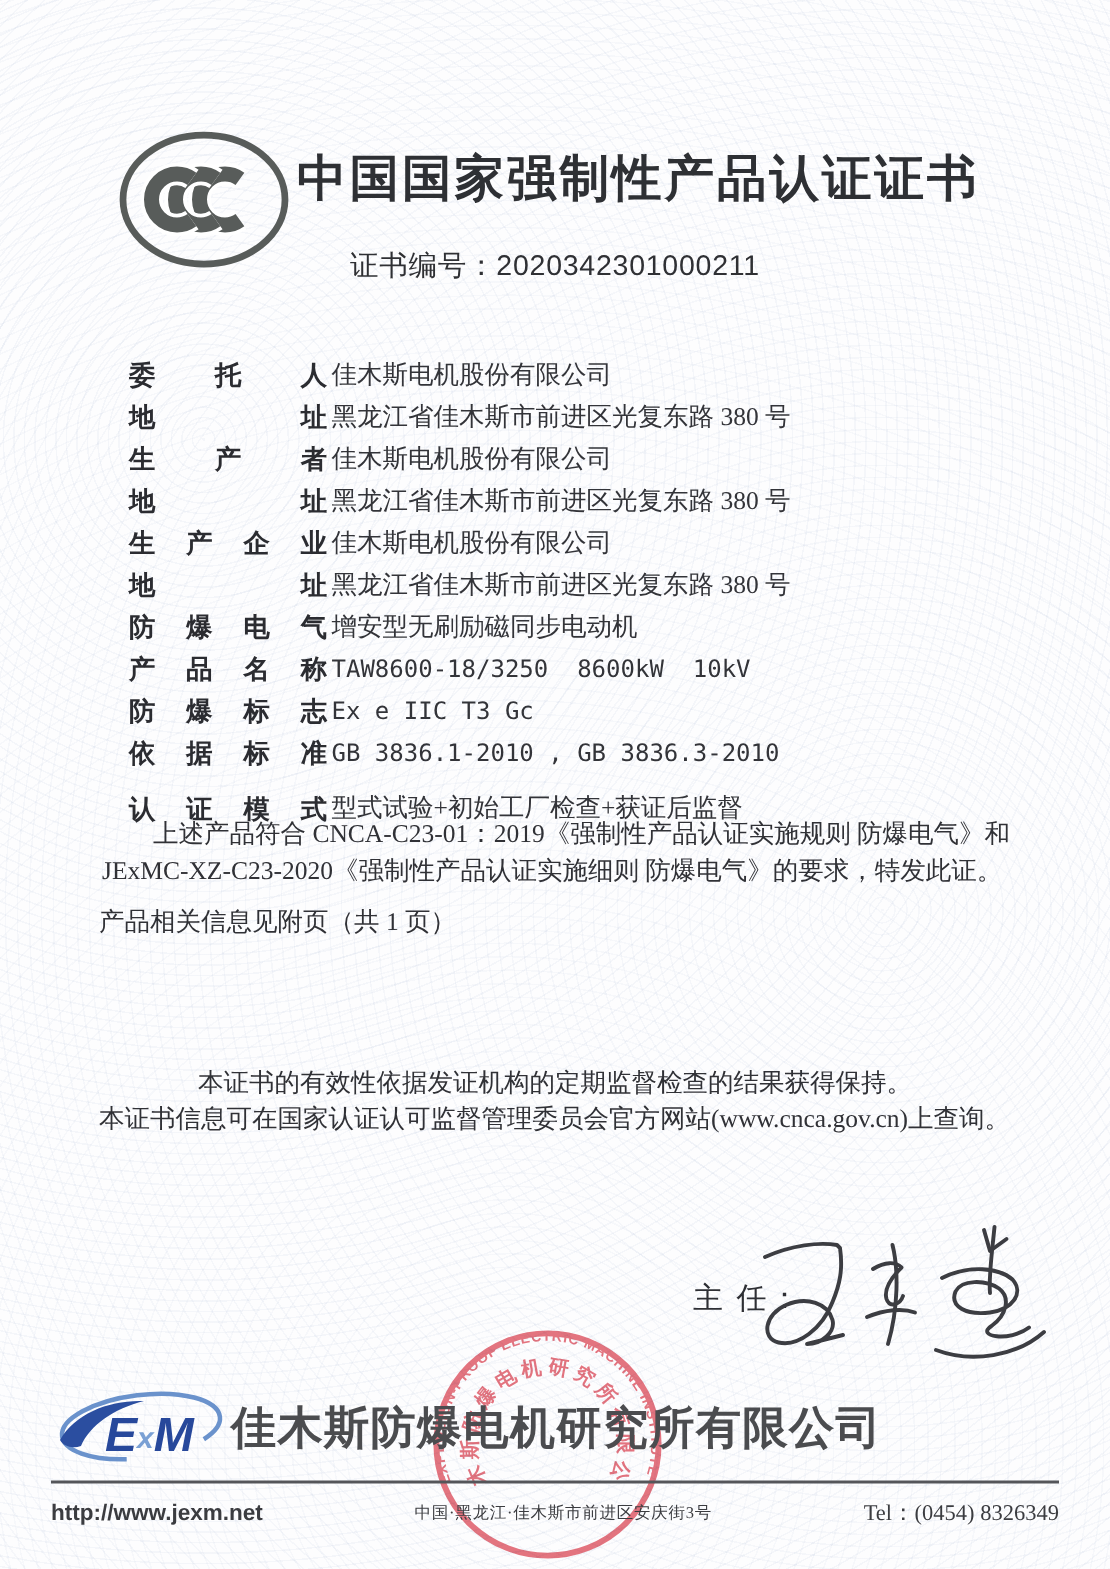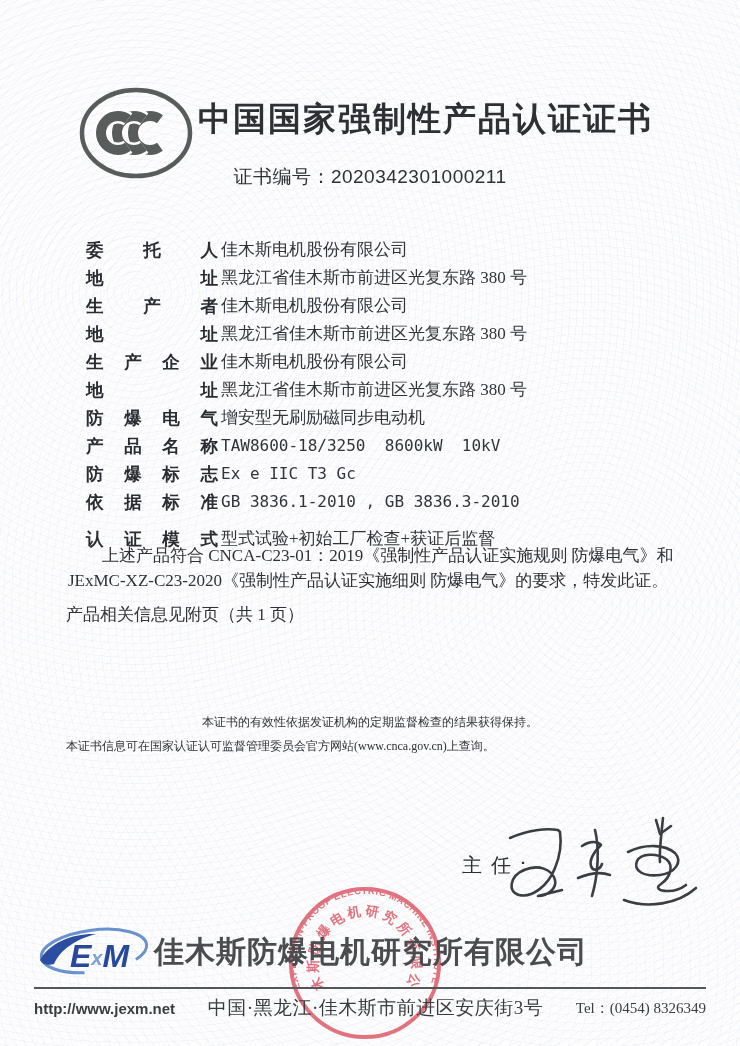--- a/index.html
+++ b/index.html
@@ -37,41 +37,41 @@
   .field-value{margin-left:3px;white-space:pre;color:#333439;}
   .field-value.mono{font-family:"DejaVu Sans Mono","Liberation Mono",monospace;font-size:16px;}
   .statement{
     position:absolute;left:68px;top:543px;width:606px;
     font-size:17px;line-height:25px;text-indent:2em;color:#303136;
   }
   .attach-note{position:absolute;left:66px;top:603px;font-size:17px;color:#303136;}
   .dates{position:absolute;left:66px;top:630px;font-size:17px;color:#303136;}
   .date-line{height:26px;line-height:26px;}
   .date-line .v{font-family:"Liberation Serif",serif;}
-  .validity{position:absolute;left:36px;top:710px;width:668px;font-size:12px;color:#303136;}
+  .validity{position:absolute;left:36px;top:710px;width:668px;font-size:17px;color:#303136;}
   .validity .l1{text-align:center;height:24px;line-height:24px;}
   .validity .l2{text-align:left;padding-left:30px;height:24px;line-height:24px;}
   .signer{position:absolute;left:462px;top:852px;font-size:20px;color:#2e2f34;letter-spacing:2px;}
   .signature{position:absolute;left:498px;top:808px;width:218px;height:112px;}
   .stamp{position:absolute;left:286px;top:884px;width:158px;height:158px;opacity:.84;mix-blend-mode:multiply;}
   .company{position:absolute;left:34px;top:922px;width:672px;height:60px;}
   .jexm-logo{position:absolute;left:0;top:2px;width:116px;height:56px;}
   .company-name{
     position:absolute;left:120px;top:10px;white-space:nowrap;
     font-family:"Liberation Sans","DejaVu Sans",sans-serif;
     font-size:30px;font-weight:600;letter-spacing:1px;color:#4b4c4f;
   }
   .divider{position:absolute;left:34px;top:987px;width:672px;height:2px;background:#55565a;}
   .footer{
     position:absolute;left:34px;top:995px;width:672px;height:26px;
     display:flex;justify-content:space-between;align-items:center;
     font-size:14.5px;color:#3b3c40;
   }
   .footer .site{font-family:"Liberation Sans","DejaVu Sans",sans-serif;font-weight:bold;font-size:15px;}
-  .footer .addr{font-size:19px;letter-spacing:.5px;}
+  .footer .addr{font-size:11px;letter-spacing:.5px;}
   .footer .tel{font-size:15px;}
 </style>
 </head>
 <body>
 
 <div class="page">
 
   <svg class="ccc-logo" viewBox="0 0 120 102" aria-hidden="true">
     <ellipse cx="60" cy="51" rx="54" ry="43" fill="none" stroke="#585c5a" stroke-width="4.5"></ellipse>
 

